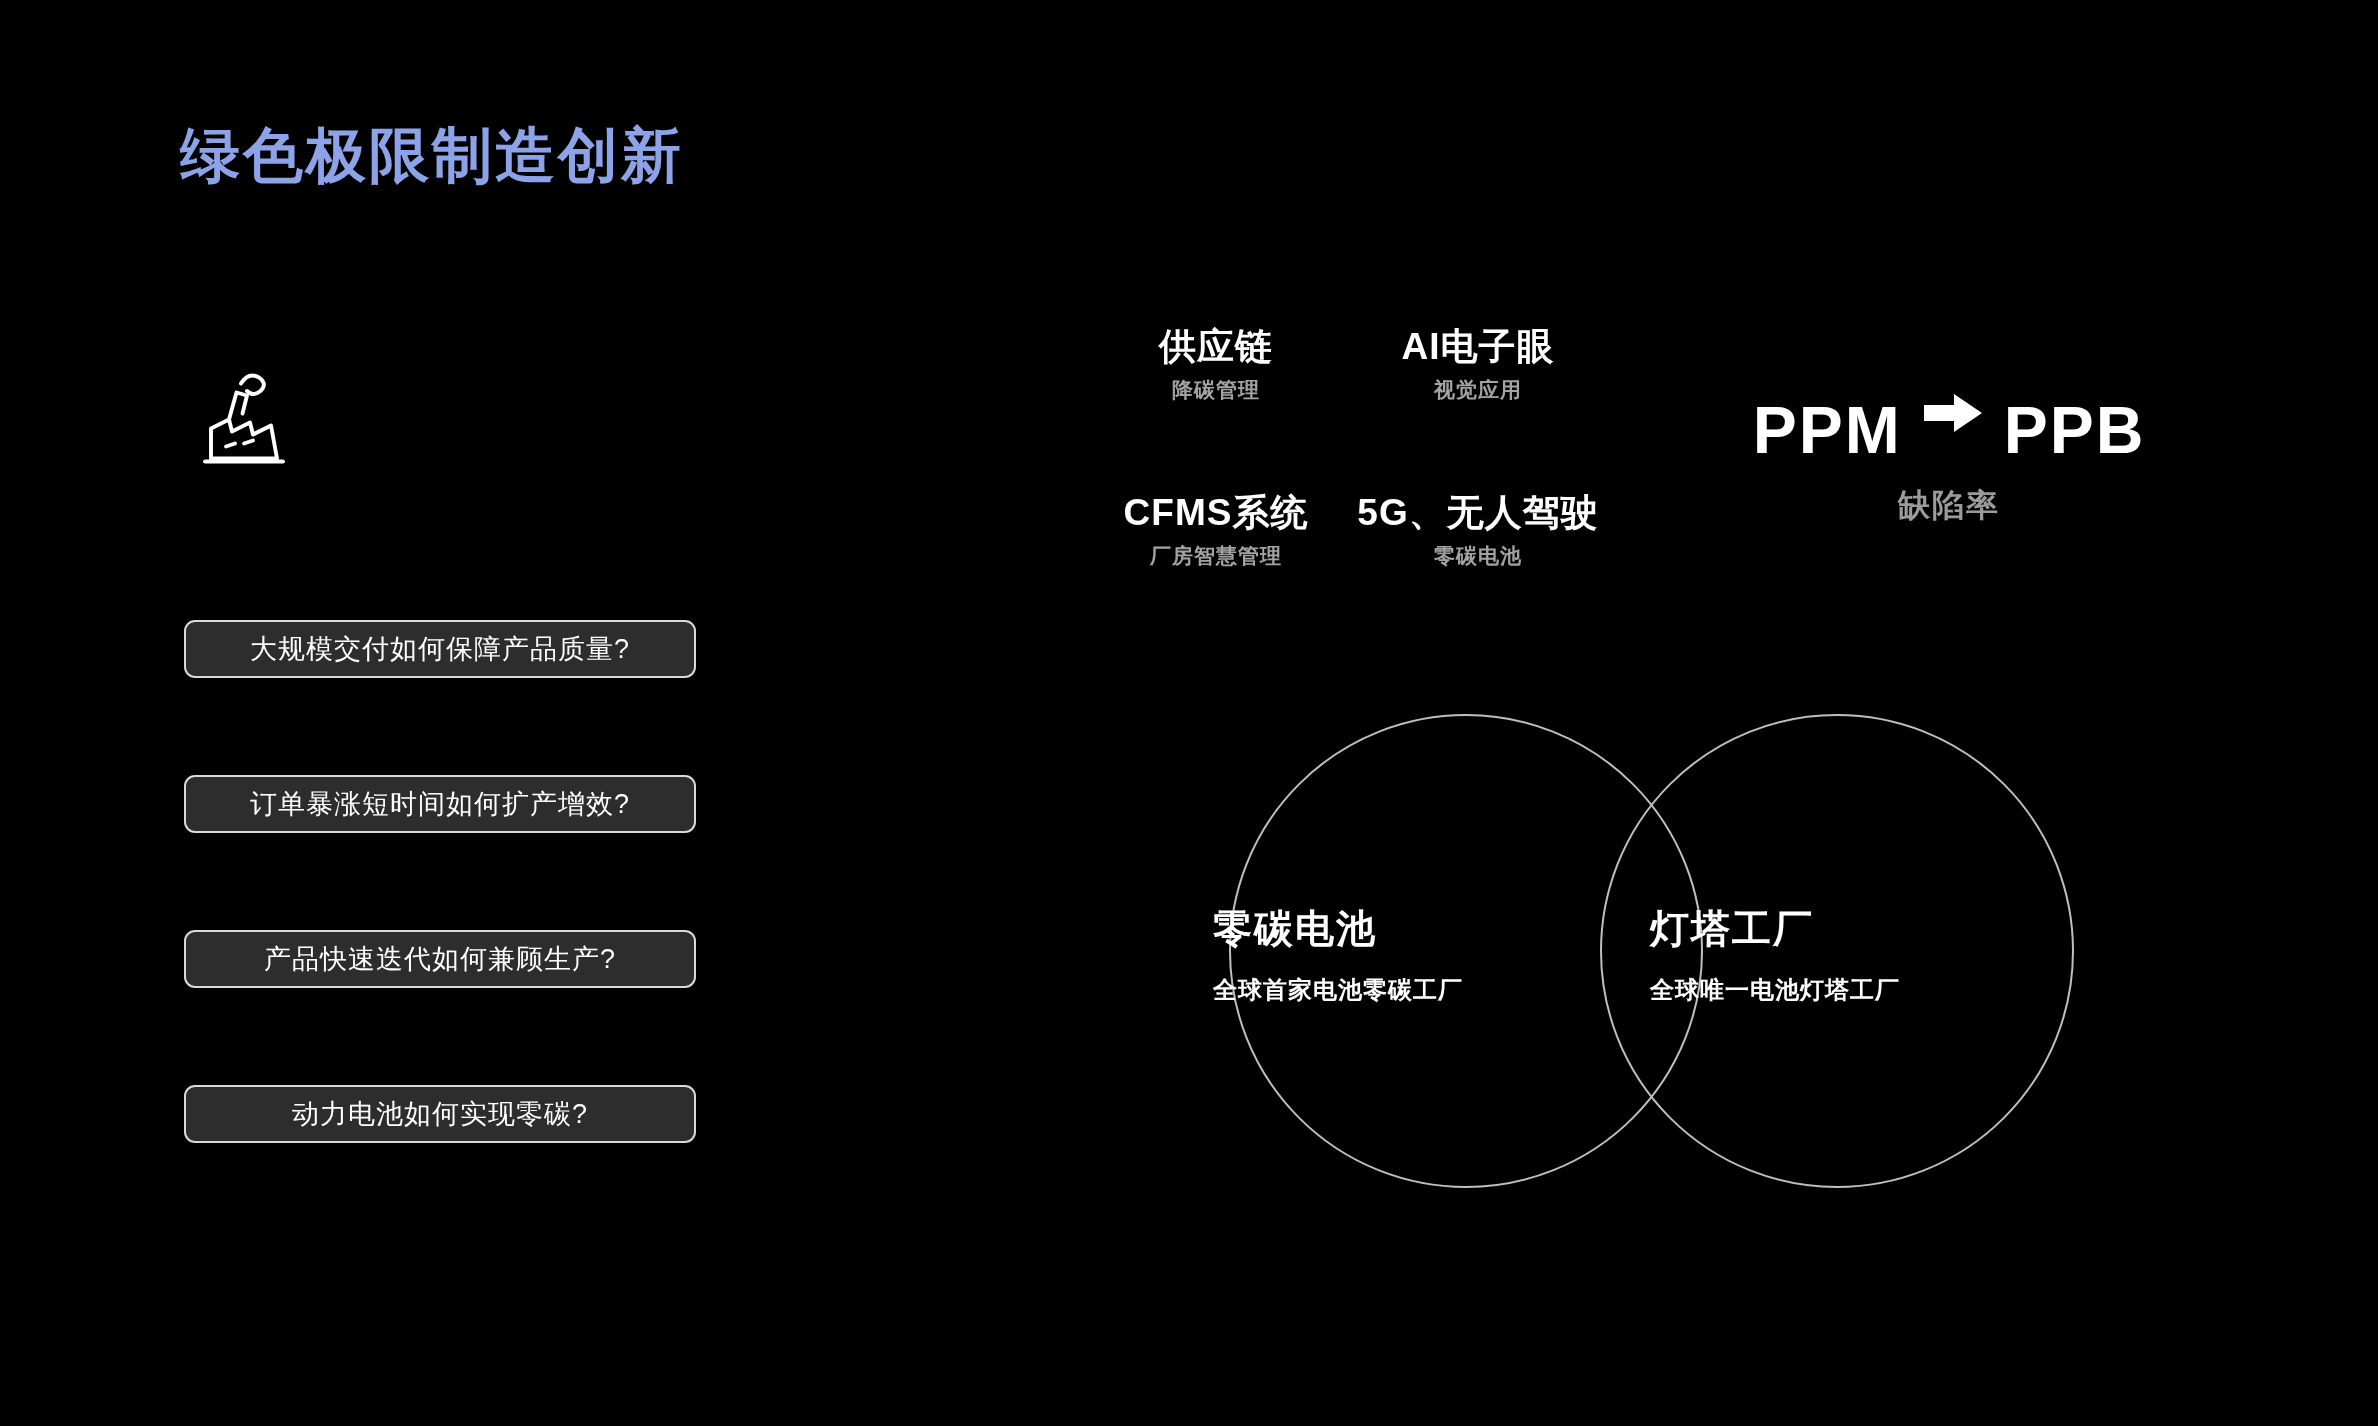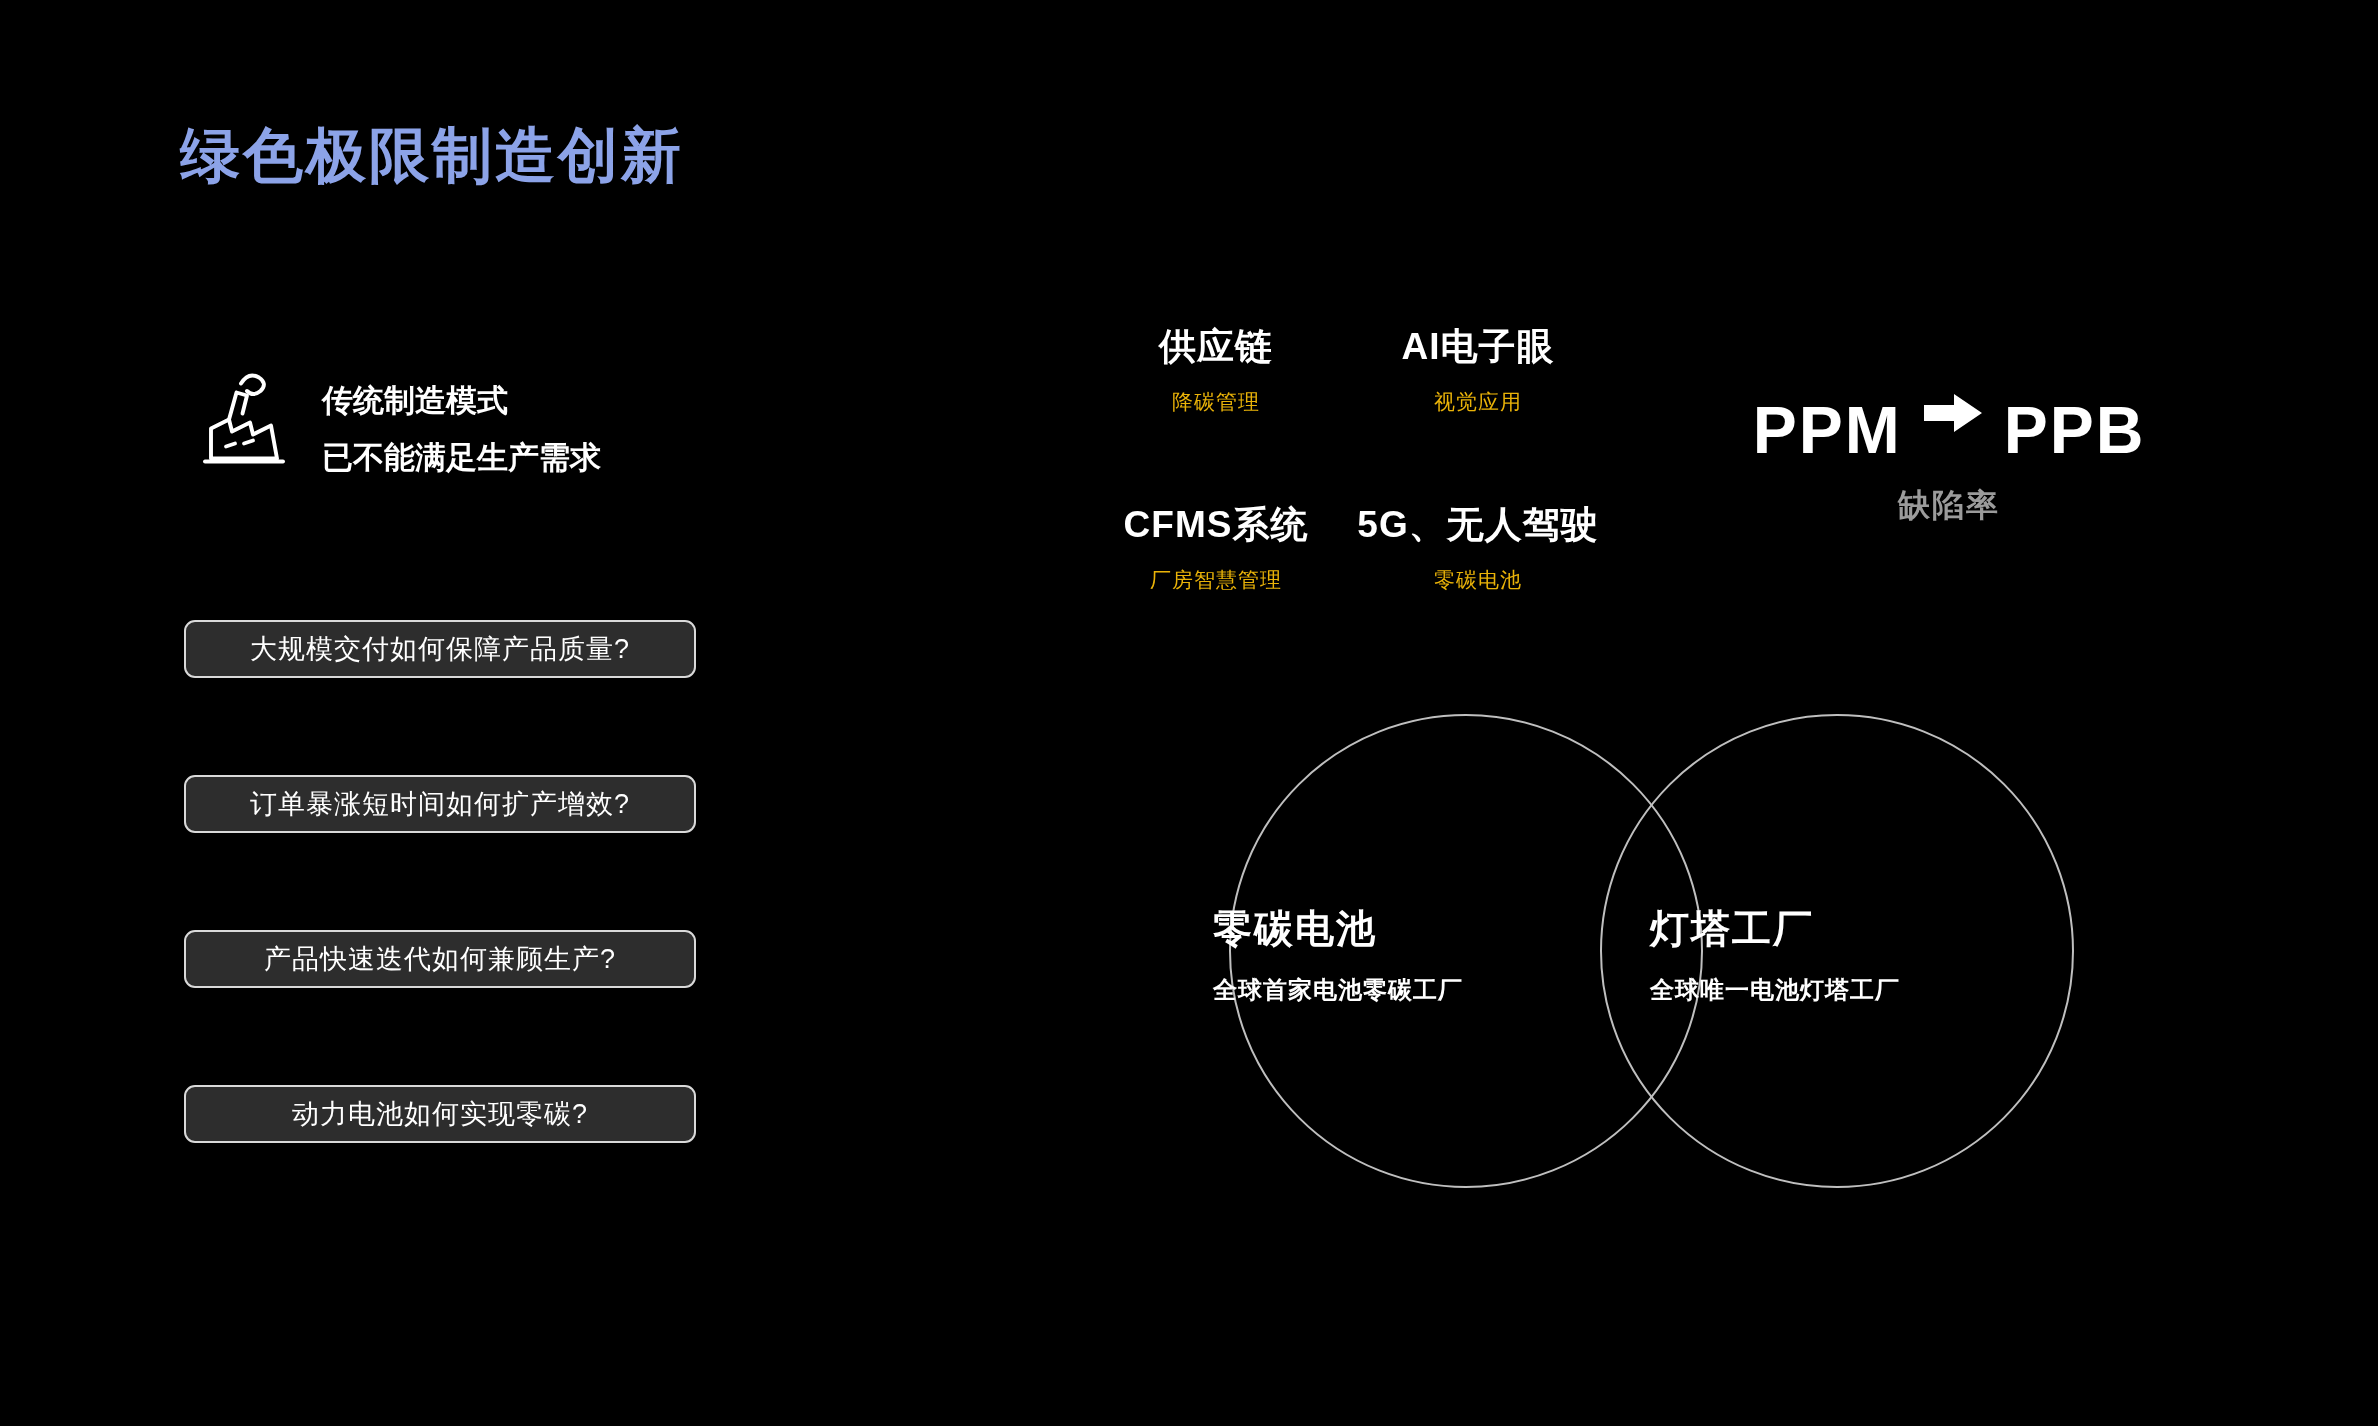--- a/index.html
+++ b/index.html
@@ -36,21 +36,21 @@
     font-size:27px;color:#fff;
     letter-spacing:1px;
   }
   
   .capabilities{
     position:absolute;left:1085px;top:322px;width:524px;
     display:grid;grid-template-columns:262px 262px;row-gap:84px;
   }
   .cap-cell{text-align:center;}
   .cap-label{font-size:37px;font-weight:bold;color:#fff;letter-spacing:1px;}
-  .cap-sub{font-size:21px;color:#eab308;margin-top:16px;letter-spacing:1px;}
+  .cap-sub{font-size:21px;color:#a3a3a3;margin-top:4px;letter-spacing:1px;font-weight:bold;}
   
   .metric{
     position:absolute;left:1699px;top:392px;width:500px;text-align:center;
   }
   .metric-row{
     display:flex;justify-content:center;gap:22px;
     font-size:66px;font-weight:bold;color:#fff;letter-spacing:2px;
   }
   .metric-arrow{width:58px;height:42px;display:block;}
   .metric-caption{
@@ -83,24 +83,20 @@
     <path d="M22 34 L27 16 L34 18 L31 30"></path>
 
     <path d="M10 60 L10 40 L22 34 L24 42 L36 36 L38 44 L50 38 L54 60 Z"></path>
 
     <path d="M20 52 l6 -2"></path>
     <path d="M32 50 l6 -2"></path>
 
     <path d="M6 62 L58 62"></path>
   </svg>
 
-  <div class="intro-text">
-    <div>传统制造模式</div>
-    <div>已不能满足生产需求</div>
-  </div>
 
   <div class="questions">
     <div class="question-box">大规模交付如何保障产品质量?</div>
     <div class="question-box">订单暴涨短时间如何扩产增效?</div>
     <div class="question-box">产品快速迭代如何兼顾生产?</div>
     <div class="question-box">动力电池如何实现零碳?</div>
   </div>
 
   <div class="capabilities">
     <div class="cap-cell">

